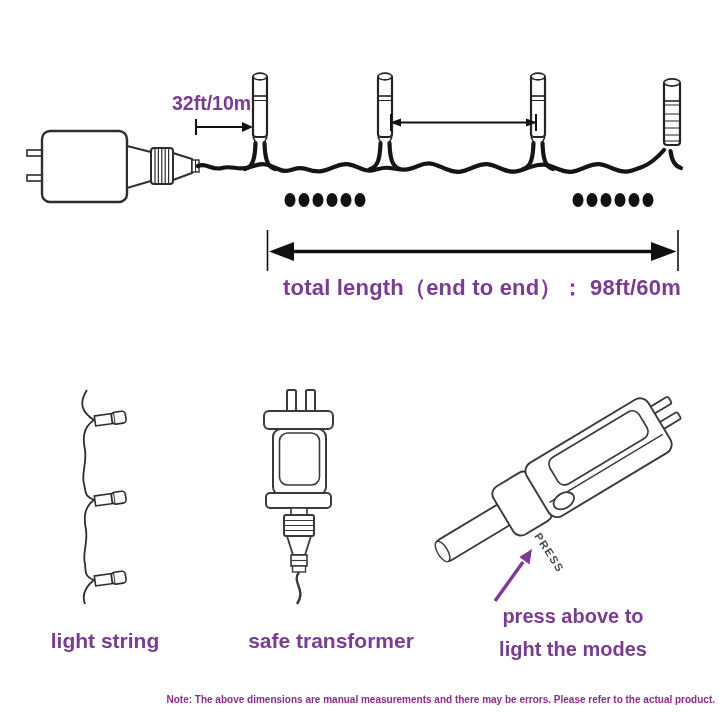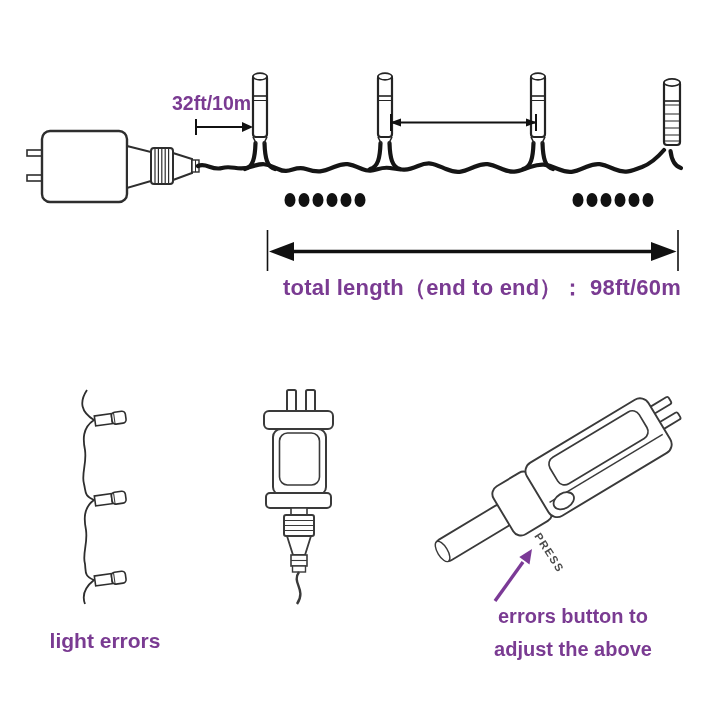--- a/index.html
+++ b/index.html
@@ -125,55 +125,57 @@
           <rect x="17" y="-6" width="14" height="12" rx="3.5"></rect>
           <line x1="19.5" y1="-6" x2="19.5" y2="6" stroke-width="1"></line>
       </g>
       <g transform="translate(55,199) rotate(-8)">
         <rect x="0" y="-5" width="17" height="10"></rect>
           <rect x="17" y="-6" width="14" height="12" rx="3.5"></rect>
           <line x1="19.5" y1="-6" x2="19.5" y2="6" stroke-width="1"></line>
       </g>
     </g>
   </svg>
-  <div class="lbl feature" style="left:40px;width:130px">light errors</div>
+  <div class="lbl feature" style="left:40px;width:130px">light string</div>
 
   <svg class="abs" style="left:230px;top:385px" width="150" height="225" viewBox="0 0 150 225">
     <g stroke="#3a3a3a" fill="#ffffff" stroke-width="2">
       <rect x="57" y="5" width="9" height="24" rx="1.5"></rect>
       <rect x="76" y="5" width="9" height="24" rx="1.5"></rect>
       <rect x="34" y="26" width="69" height="18" rx="5"></rect>
       <rect x="43" y="44" width="53" height="66" rx="8"></rect>
       <rect x="49.5" y="48" width="40" height="52" rx="8" stroke-width="1.6"></rect>
       <rect x="36" y="108" width="65" height="15" rx="4"></rect>
       <rect x="61" y="123" width="16" height="7" stroke-width="1.6"></rect>
       <rect x="54" y="130" width="30" height="21" rx="2"></rect>
       <path d="M55,135.5 H83 M55,140.5 H83 M55,145.5 H83" stroke-width="1.2" fill="none"></path>
       <path d="M57,151 L81,151 L75,170 L63,170 Z" stroke-width="1.8"></path>
       <rect x="61" y="170" width="16" height="11" stroke-width="1.6"></rect>
       <line x1="61" y1="175.5" x2="77" y2="175.5" stroke-width="1.1"></line>
       <rect x="62.5" y="181" width="13" height="6" stroke-width="1.4"></rect>
       <path d="M69,187 C61,198 77,204 67,219" stroke-width="2.4" fill="none"></path>
     </g>
   </svg>
+  <div class="lbl feature" style="left:230px;width:202px">safe transformer</div>
 
   <svg class="abs" style="left:420px;top:378px" width="300" height="230" viewBox="0 0 300 230">
     <g transform="translate(20,175) rotate(-31)" stroke="#3a3a3a" fill="#ffffff">
       <rect x="252" y="-17" width="24" height="8" rx="2" stroke-width="1.8"></rect>
       <rect x="252" y="1" width="24" height="8" rx="2" stroke-width="1.8"></rect>
       <rect x="0" y="-12" width="78" height="24" rx="6" stroke-width="1.8"></rect>
       <ellipse cx="3" cy="0" rx="5" ry="11.5" stroke-width="1.4"></ellipse>
       <rect x="74" y="-28" width="44" height="56" rx="9" stroke-width="1.9"></rect>
       <rect x="114" y="-31" width="142" height="62" rx="10" stroke-width="1.9"></rect>
       <line x1="120" y1="13" x2="252" y2="13" stroke-width="1.4"></line>
       <rect x="138" y="-24" width="104" height="31" rx="8" stroke-width="1.7"></rect>
       <ellipse cx="133" cy="19" rx="11" ry="7.5" stroke-width="1.8"></ellipse>
     </g>
     <text transform="translate(114,158) rotate(57)" font-size="11" font-weight="bold" letter-spacing="1.5" fill="#4a4a4a" font-family="Liberation Sans, DejaVu Sans, sans-serif">PRESS</text>
     <g>
       <line x1="75" y1="223" x2="103" y2="184" stroke="#7b3a96" stroke-width="3.4"></line>
       <polygon points="112,171 109.5,186.4 99.3,179.1" fill="#7b3a96"></polygon>
     </g>
   </svg>
-  <div class="lbl caption" style="top:605px">errors button to</div>
-  <div class="lbl caption" style="top:638px">adjust the above</div>
+  <div class="lbl caption" style="top:605px">press above to</div>
+  <div class="lbl caption" style="top:638px">light the modes</div>
 
+  <div class="note">Note: The above dimensions are manual measurements and there may be errors. Please refer to the actual product.</div>
 </div>
 
 </body></html>

